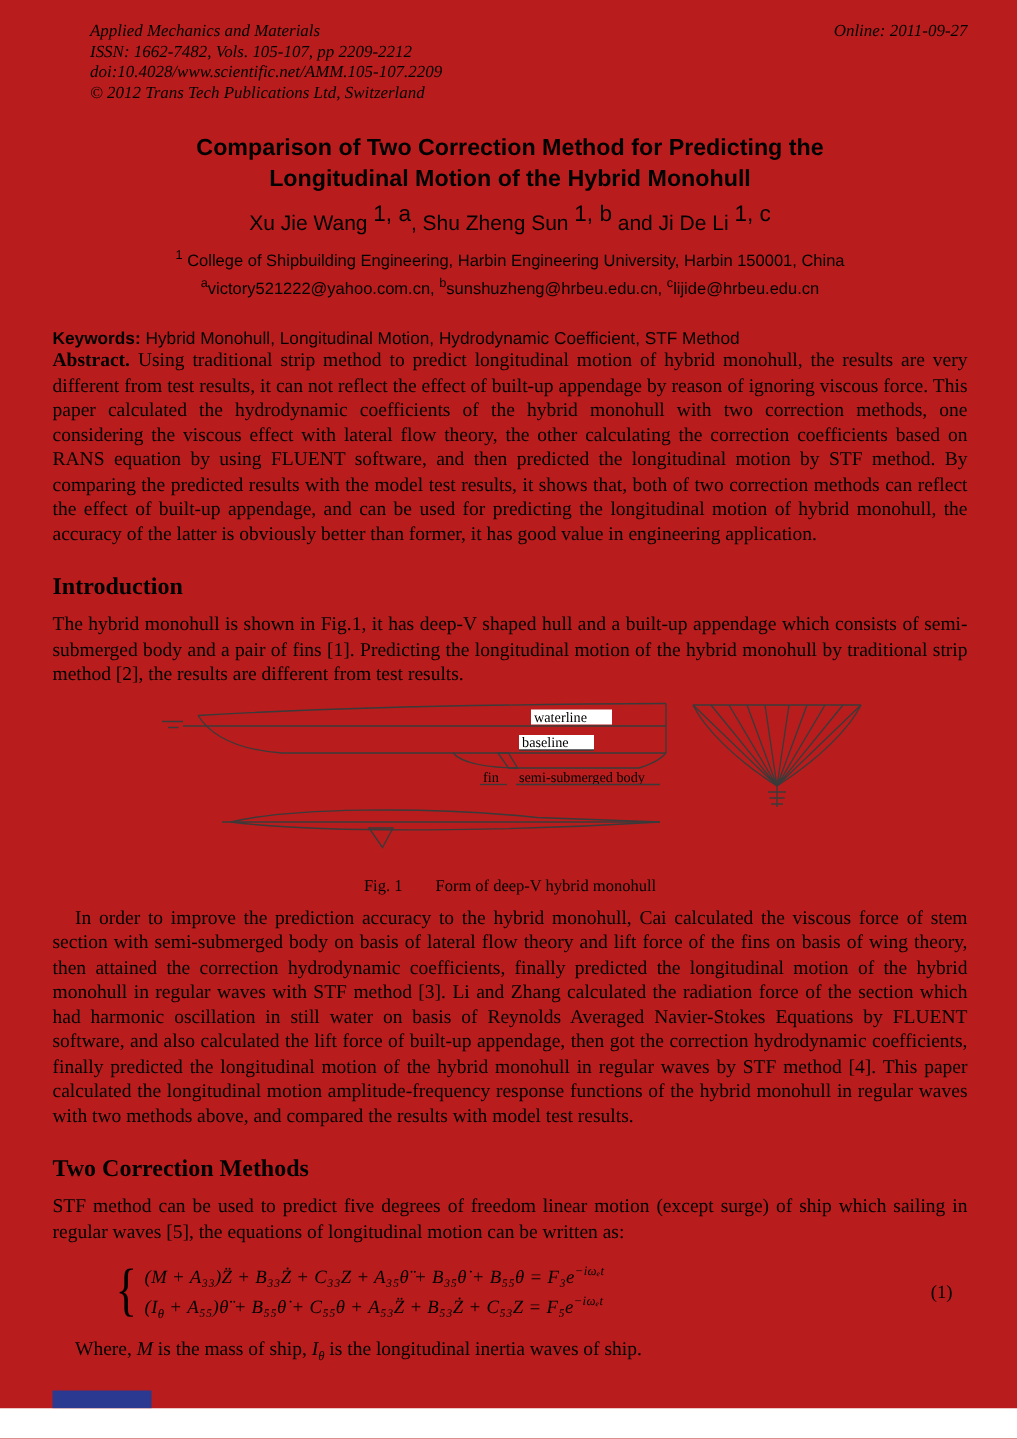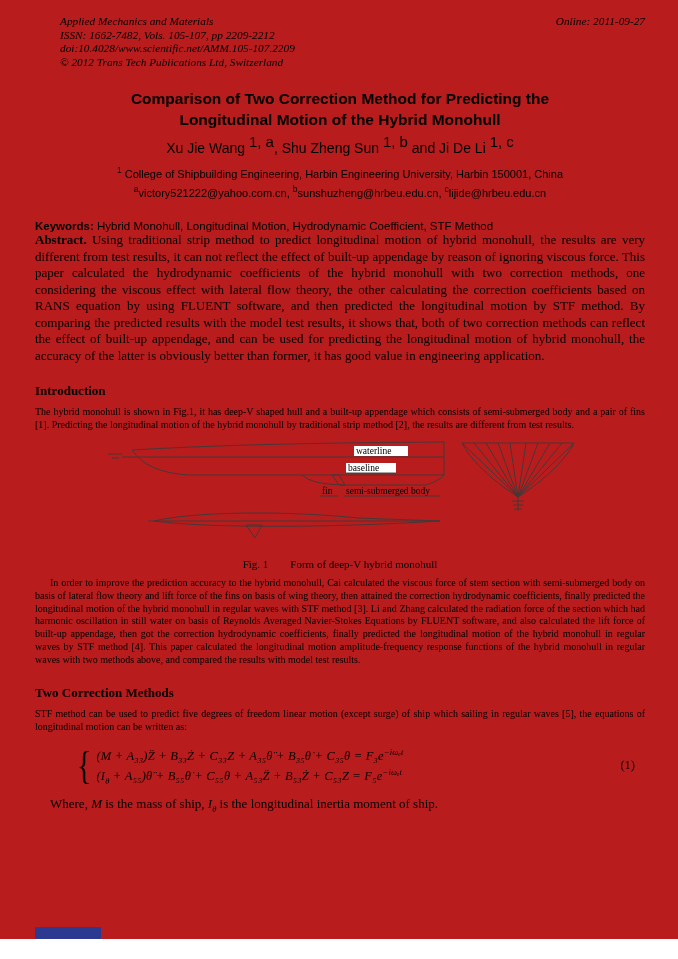--- a/index.html
+++ b/index.html
@@ -18,22 +18,22 @@
   .authors { font-family:"Liberation Sans",sans-serif; font-size:14px; text-align:center; margin-top:9px; }
   .authors sup { font-size:15px; }
   .affil { font-family:"Liberation Sans",sans-serif; font-size:11px; text-align:center; margin-top:12px; }
   .emails { font-family:"Liberation Sans",sans-serif; font-size:11px; text-align:center; margin-top:7px; }
   sup { font-size:8.5px; line-height:0; }
   sub { font-size:8.5px; line-height:0; }
 
   .keywords { font-family:"Liberation Sans",sans-serif; font-size:11.5px; margin-top:21px; }
   .abstract { font-size:13px; text-align:justify; line-height:1.27; }
 
-  h2.sec { font-size:13px; font-weight:bold; margin-top:19px; }
-  p.body { font-size:10px; text-align:justify; line-height:1.27; margin-top:7px;font-family:Liberation Serif, serif; }
+  h2.sec { font-size:16px; font-weight:bold; margin-top:19px; }
+  p.body { font-size:13px; text-align:justify; line-height:1.27; margin-top:7px;font-family:Liberation Serif, serif; }
   p.indent { text-indent:15px; }
 
   
   figure { margin-top:6px; text-align:center; }
   figure svg { display:block; margin:0 auto; }
   .fig-stroke { fill:none; stroke:#3a3a3a; stroke-width:0.9; }
   .fig-label { font-family:"Liberation Serif",serif; font-size:9.5px; fill:#000; }
   .label-bg { fill:#ffffff; }
   .caption { font-size:11px; text-align:center; margin-top:3px; }
   .caption .figno { margin-right:22px; }
@@ -122,23 +122,23 @@
 
   <p class="body indent">In order to improve the prediction accuracy to the hybrid monohull, Cai calculated the viscous force of stem section with semi-submerged body on basis of lateral flow theory and lift force of the fins on basis of wing theory, then attained the correction hydrodynamic coefficients, finally predicted the longitudinal motion of the hybrid monohull in regular waves with STF method [3]. Li and Zhang calculated the radiation force of the section which had harmonic oscillation in still water on basis of Reynolds Averaged Navier-Stokes Equations by FLUENT software, and also calculated the lift force of built-up appendage, then got the correction hydrodynamic coefficients, finally predicted the longitudinal motion of the hybrid monohull in regular waves by STF method [4]. This paper calculated the longitudinal motion amplitude-frequency response functions of the hybrid monohull in regular waves with two methods above, and compared the results with model test results.</p>
 
   <h2 class="sec">Two Correction Methods</h2>
 
   <p class="body">STF method can be used to predict five degrees of freedom linear motion (except surge) of ship which sailing in regular waves [5], the equations of longitudinal motion can be written as:</p>
 
   <div class="equation">
     <span class="brace">{</span>
     <div class="eq-lines">
-      <div class="eq-line"><span>(M + A₃₃)Z̈ + B₃₃Ż + C₃₃Z + A₃₅θ̈ + B₃₅θ̇ + C₃₅θ = F₃e</span><sup class="exp">−iωₑt</sup></div>
+      <div class="eq-line"><span>(M + A₃₃)Z̈ + B₃₃Ż + C₃₃Z + A₃₅θ̈ + B₃₅θ̇ + B₅₅θ = F₃e</span><sup class="exp">−iωₑt</sup></div>
       <div class="eq-line"><span>(I</span><sub>θ</sub><span> + A₅₅)θ̈ + B₅₅θ̇ + C₅₅θ + A₅₃Z̈ + B₅₃Ż + C₅₃Z = F₅e</span><sup class="exp">−iωₑt</sup></div>
     </div>
     <span class="eq-num">(1)</span>
   </div>
 
-  <p class="where"><span>Where,  </span><i>M</i><span> is the mass of ship,  </span><i><span>I</span><sub>θ</sub></i><span>  is the longitudinal inertia moment of ship.</span></p>
+  <p class="where"><span>Where,  </span><i>M</i><span> is the mass of ship,  </span><i><span>I</span><sub>θ</sub></i><span>  is the longitudinal inertia waves of ship.</span></p>
 
   <div class="footer-bar"></div>
 
 </div>
 
 </body></html>

